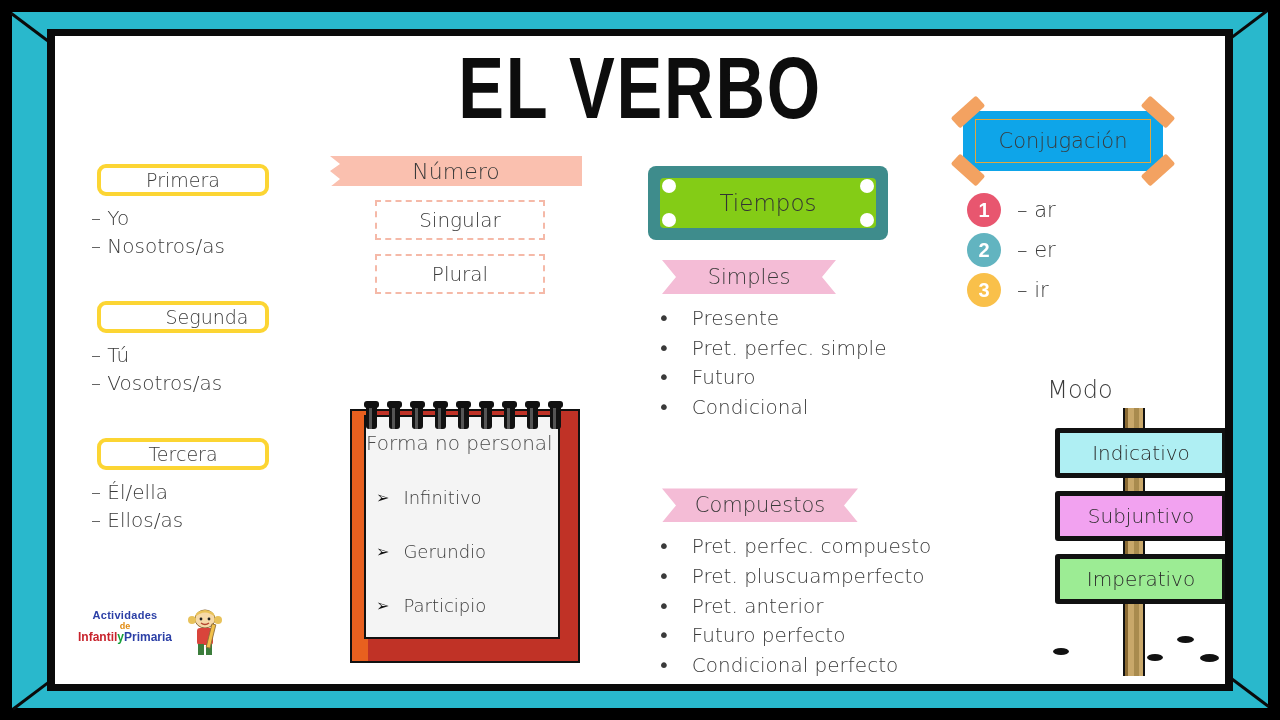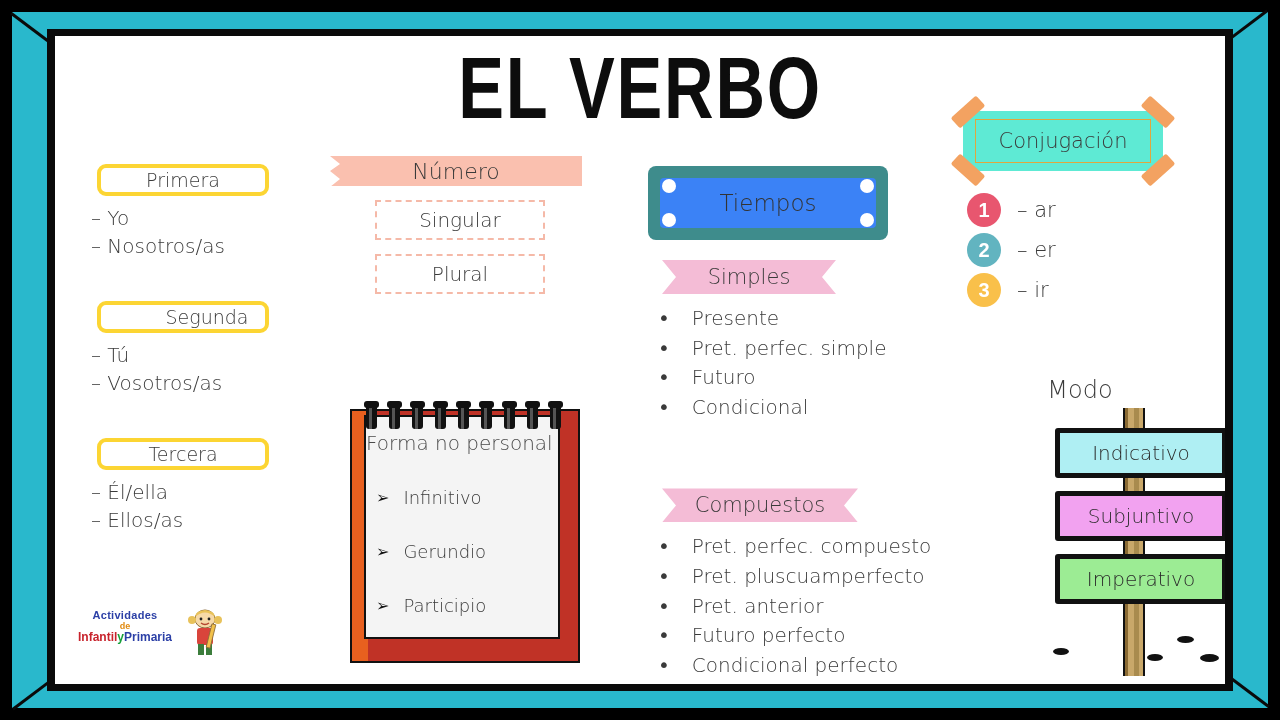--- a/index.html
+++ b/index.html
@@ -166,21 +166,21 @@
   }
 
   
   #tiempos-block{ position:absolute; left:585px; top:130px; width:320px; }
   #tiempos-plate{
     position:relative; width:240px; height:74px;
     background:#3E8C8C; border-radius:8px; margin-left:8px;
   }
   #tiempos-inner{
     position:absolute; left:12px; top:12px; width:216px; height:50px;
-    background:#3b82f6; border-radius:4px;
+    background:#84cc16; border-radius:4px;
     display:flex; align-items:center; justify-content:center;
   }
   #tiempos-inner span{ font-size:23px; color:#333; }
   .hole{
     position:absolute; width:14px; height:14px; background:#fff; border-radius:50%;
   }
 
   .pinkbanner{
     position:relative; width:174px; height:34px; background:#F4BCD6;
     clip-path: polygon(0 0, 174px 0, 160px 17px, 174px 34px, 0 34px, 14px 17px);
@@ -418,21 +418,21 @@
             <span class="hw">Futuro perfecto</span>
           </li>
         <li>
             <span class="dot">•</span>
             <span class="hw">Condicional perfecto</span>
           </li>
       </ul>
     </div>
 
     <div id="conj-block">
-      <div id="conj-card" style="background: #5eead4;">
+      <div id="conj-card" style="background: #0ea5e9;">
         <div class="tape" style="left: -12px; top: -6px; transform: rotate(-42deg); background: rgb(243, 162, 97);"></div>
         <div class="tape" style="right: -12px; top: -6px; transform: rotate(42deg); background: rgb(243, 162, 97);"></div>
         <div class="tape" style="left: -12px; bottom: -6px; transform: rotate(42deg); background: rgb(243, 162, 97);"></div>
         <div class="tape" style="right: -12px; bottom: -6px; transform: rotate(-42deg); background: rgb(243, 162, 97);"></div>
         <div id="conj-card-inner">
           <span class="hw">Conjugación</span>
         </div>
       </div>
 
       <div style="height:16px"></div>

